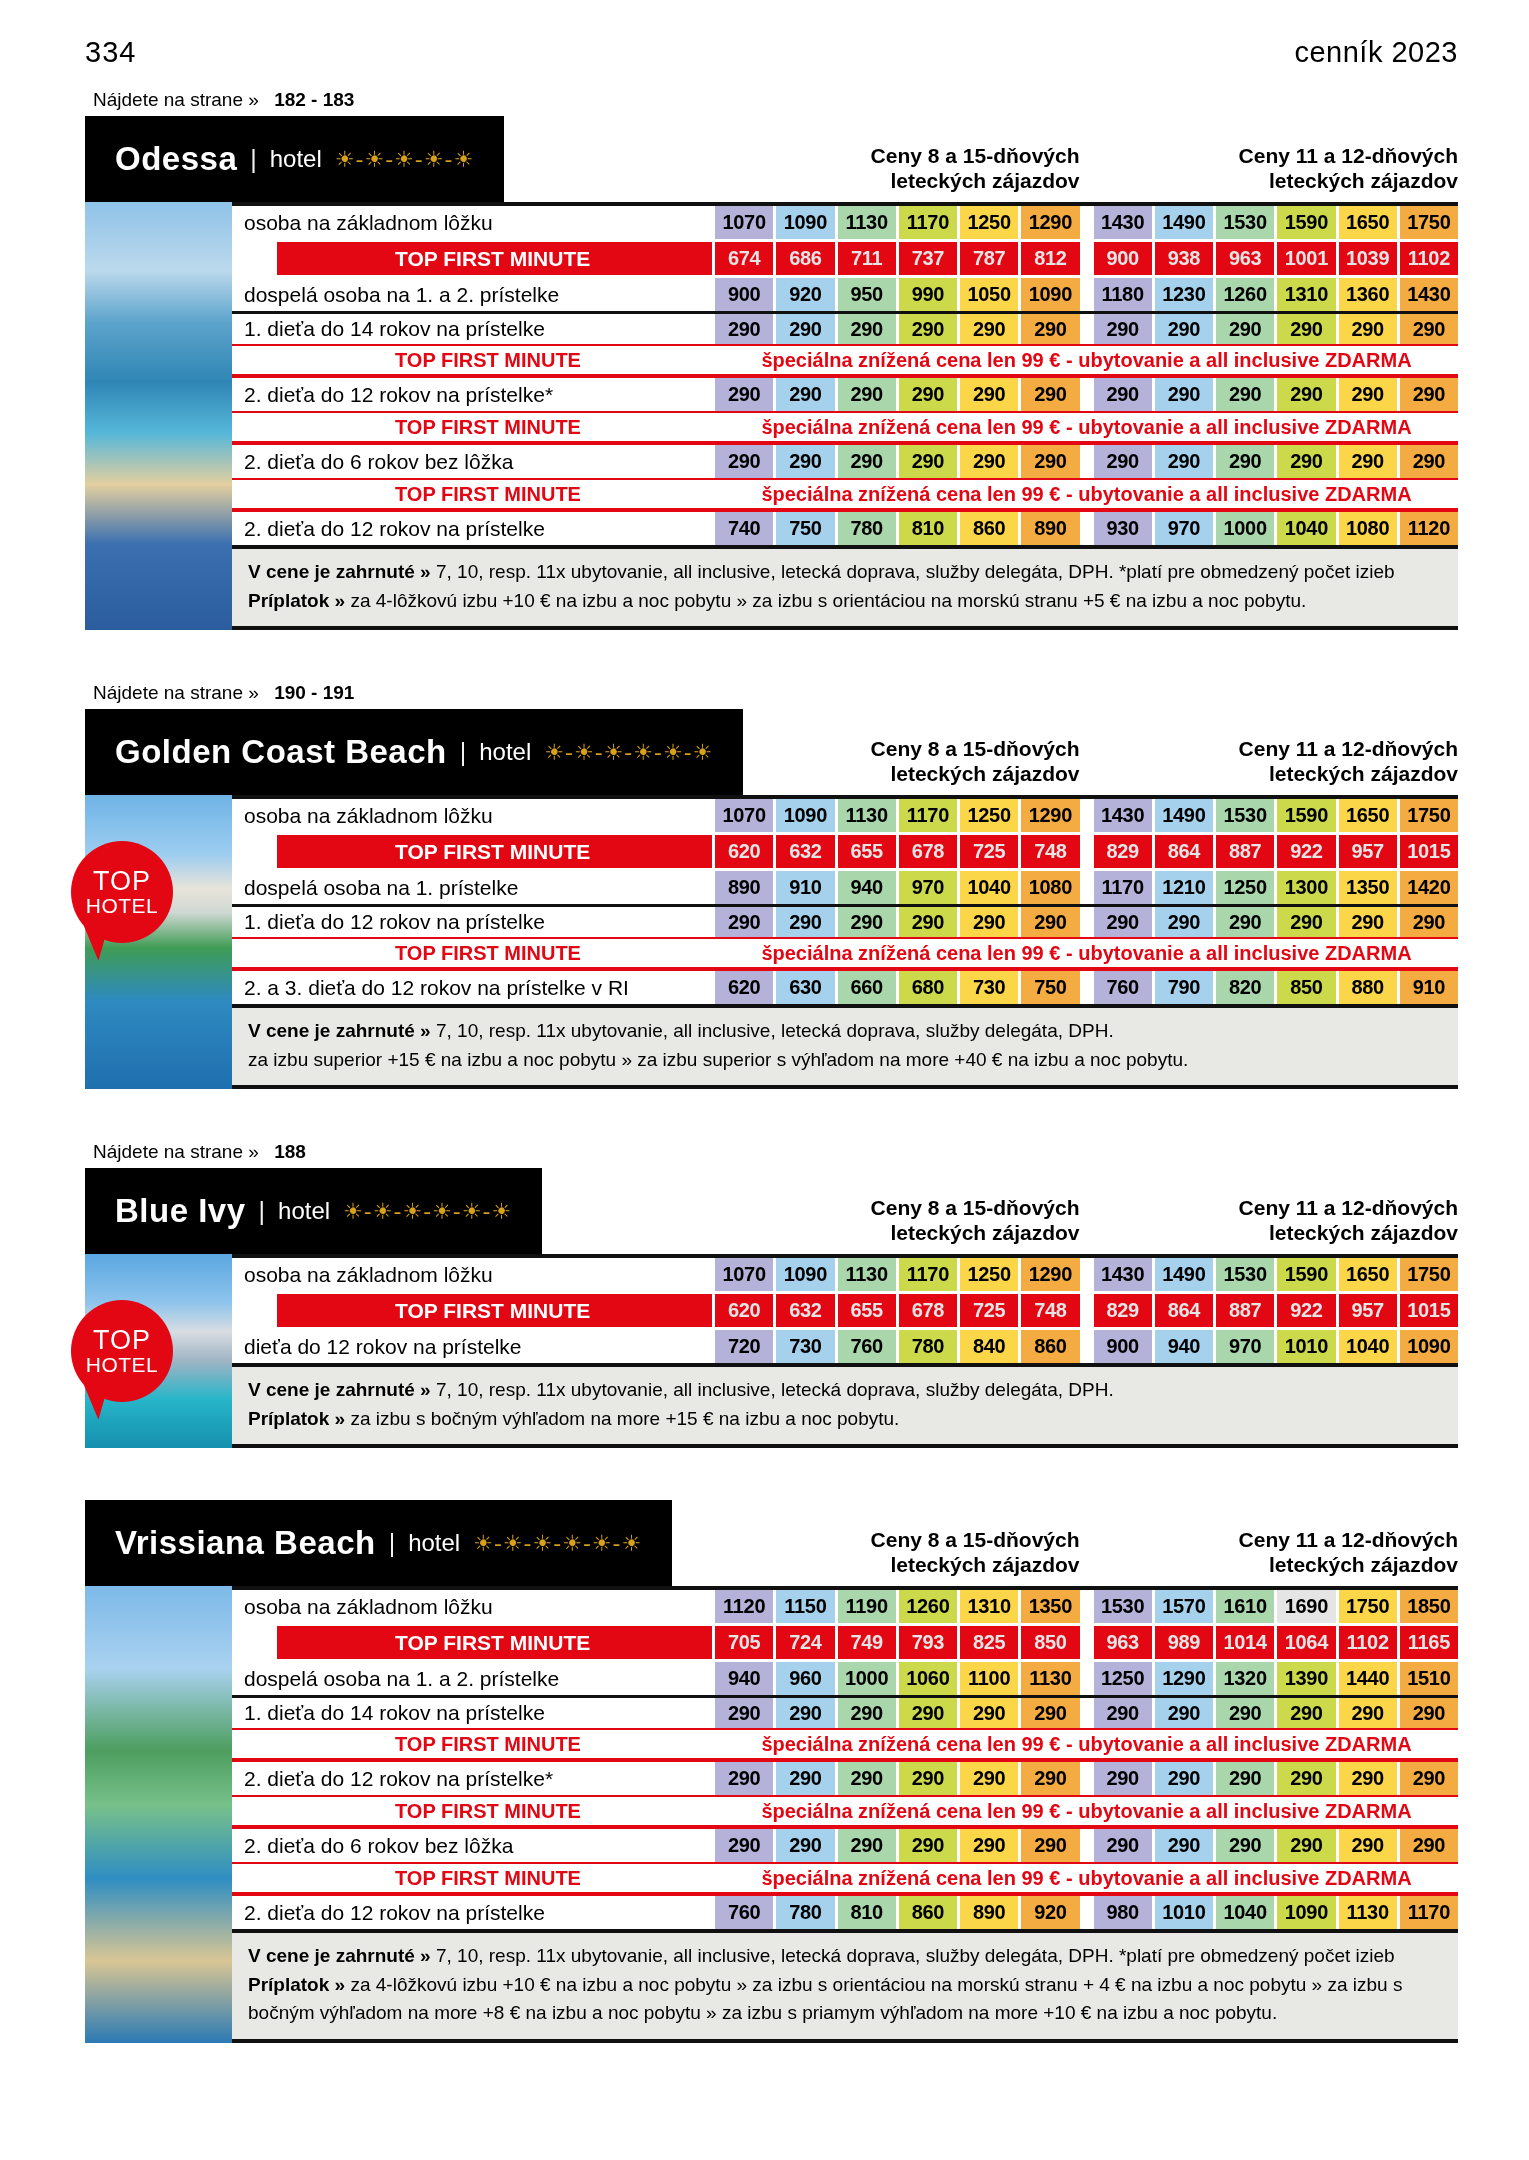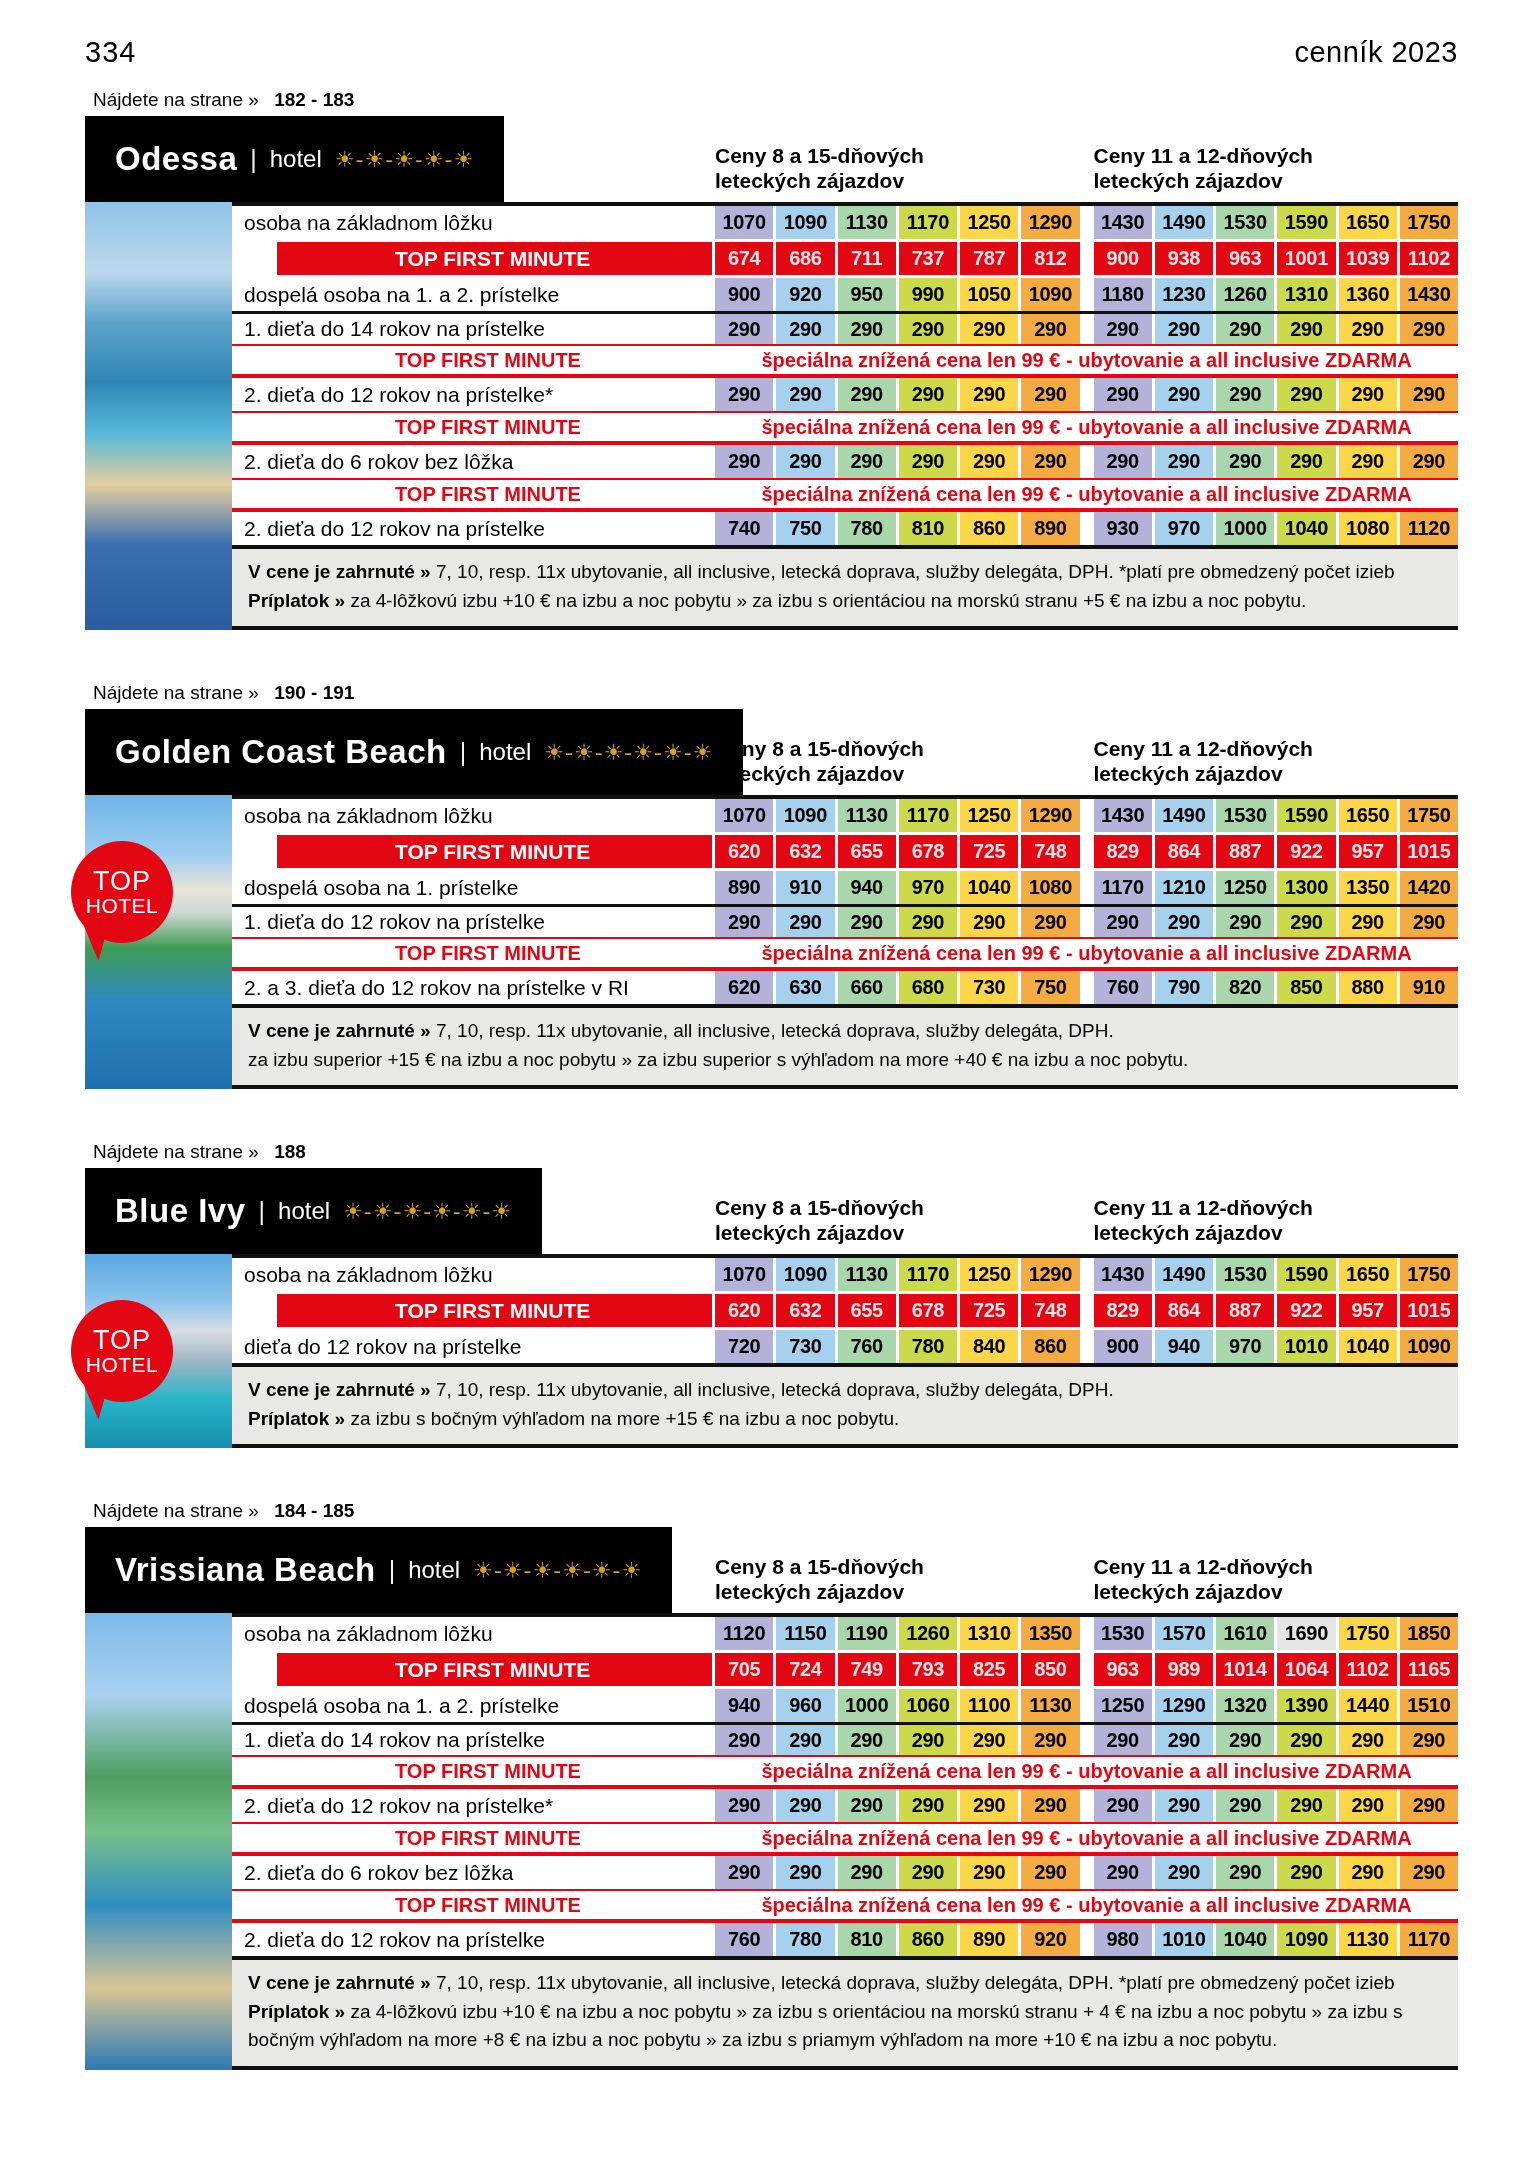--- a/index.html
+++ b/index.html
@@ -23,21 +23,21 @@
   .find-line b{margin-left:10px}
 
   .block-header{position:relative;height:86px}
   .title-box{position:absolute;left:0;top:0;height:86px;background:#000;color:#fff;
     display:flex;align-items:center;gap:13px;padding:0 30px;white-space:nowrap}
   .hotel-name{font-size:33px;font-weight:bold;letter-spacing:.5px}
   .pipe{font-size:25px;opacity:.95}
   .hotel-word{font-size:24px}
   .suns{font-size:22px;color:#d8a11c;font-family:"DejaVu Sans",sans-serif;letter-spacing:1px}
   .ceny-wrap{position:absolute;left:630px;bottom:8px;width:743px;display:flex;gap:14px}
-  .ceny{flex:1;text-align:left;font-weight:bold;font-size:21px;line-height:1.22}
+  .ceny{flex:1;text-align:right;font-weight:bold;font-size:21px;line-height:1.22}
 
   
   .table-body{display:flex}
   .photo-col{width:147px;position:relative;flex:none}
   .photo{position:absolute;inset:0}
   .p0{background:linear-gradient(180deg,#8fc3e8 0%,#bcd9ec 16%,#5da4cc 28%,#2f86b5 42%,#56b7d9 54%,#e3cf9f 66%,#3a6fb0 80%,#2b5d9e 100%)}
   .p1{background:linear-gradient(180deg,#6fb3e6 0%,#9ccdf0 20%,#e8e4da 32%,#cfd8d2 40%,#3f9c55 52%,#2e8ac0 70%,#1f6fae 100%)}
   .p2{background:linear-gradient(180deg,#5aa7e0 0%,#8ec4ec 25%,#d8dde2 40%,#9fb4c4 55%,#27b5c9 75%,#158fae 100%)}
   .p3{background:linear-gradient(180deg,#7db9e8 0%,#a9d2f0 18%,#4d9e5f 36%,#77c08a 48%,#2f8ec2 64%,#d9c694 82%,#2b79b4 100%)}
   .badge{position:absolute;left:-14px;top:46px;width:102px;height:102px;background:var(--red);
@@ -472,24 +472,20 @@
           </div>
         <div class="footnote">
             <div class="fn-line"><span class="fn-bold">V cene je zahrnuté »</span><span> 7, 10, resp. 11x ubytovanie, all inclusive, letecká doprava, služby delegáta, DPH.</span></div>
             <div class="fn-line"><span class="fn-bold">Príplatok »</span><span> za izbu s bočným výhľadom na more +15 € na izbu a noc pobytu.</span></div>
           </div>
       </div>
     </div>
   </section>
 
   <section class="hotel-block">
-    <div class="find-line">
-      <span>Nájdete na strane »</span>
-      <b>184 - 185</b>
-    </div>
     <div class="block-header">
       <div class="title-box">
         <span class="hotel-name">Vrissiana Beach</span>
         <span class="pipe">|</span>
         <span class="hotel-word">hotel</span>
         <span class="suns">☀-☀-☀-☀-☀-☀</span>
       </div>
       <div class="ceny-wrap">
         <div class="ceny">
           <span>Ceny 8 a 15-dňových</span><br>

